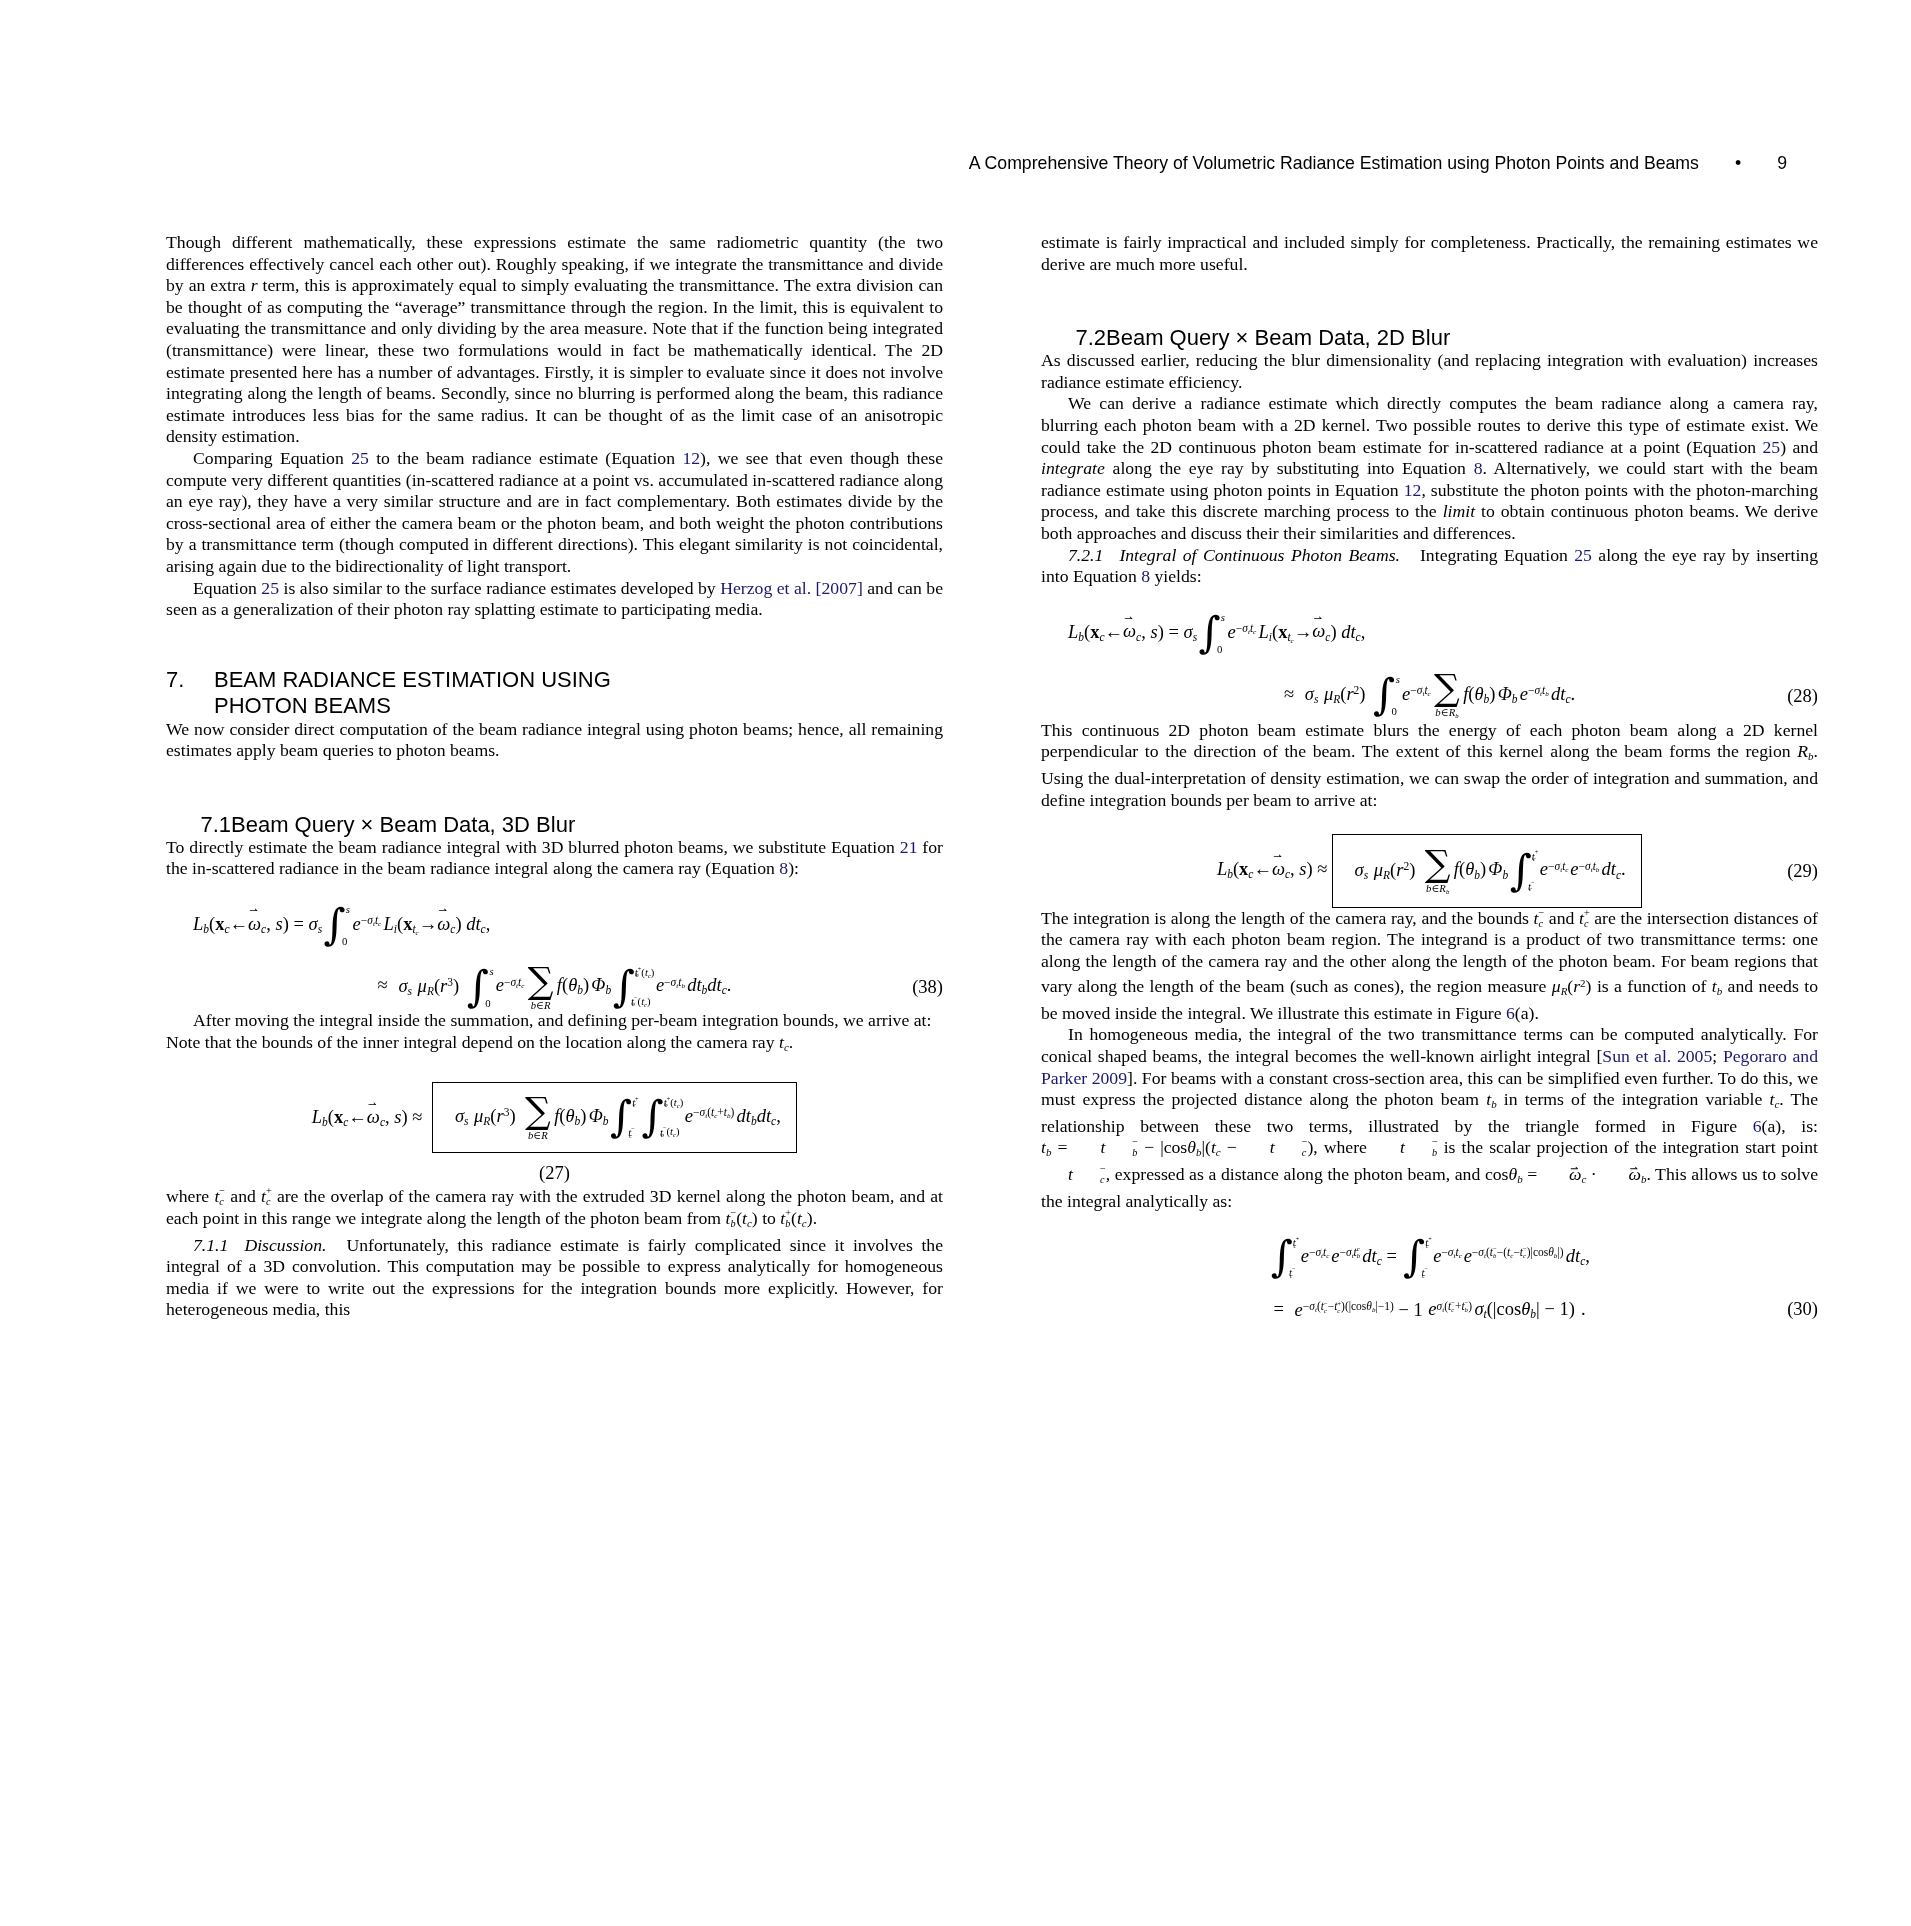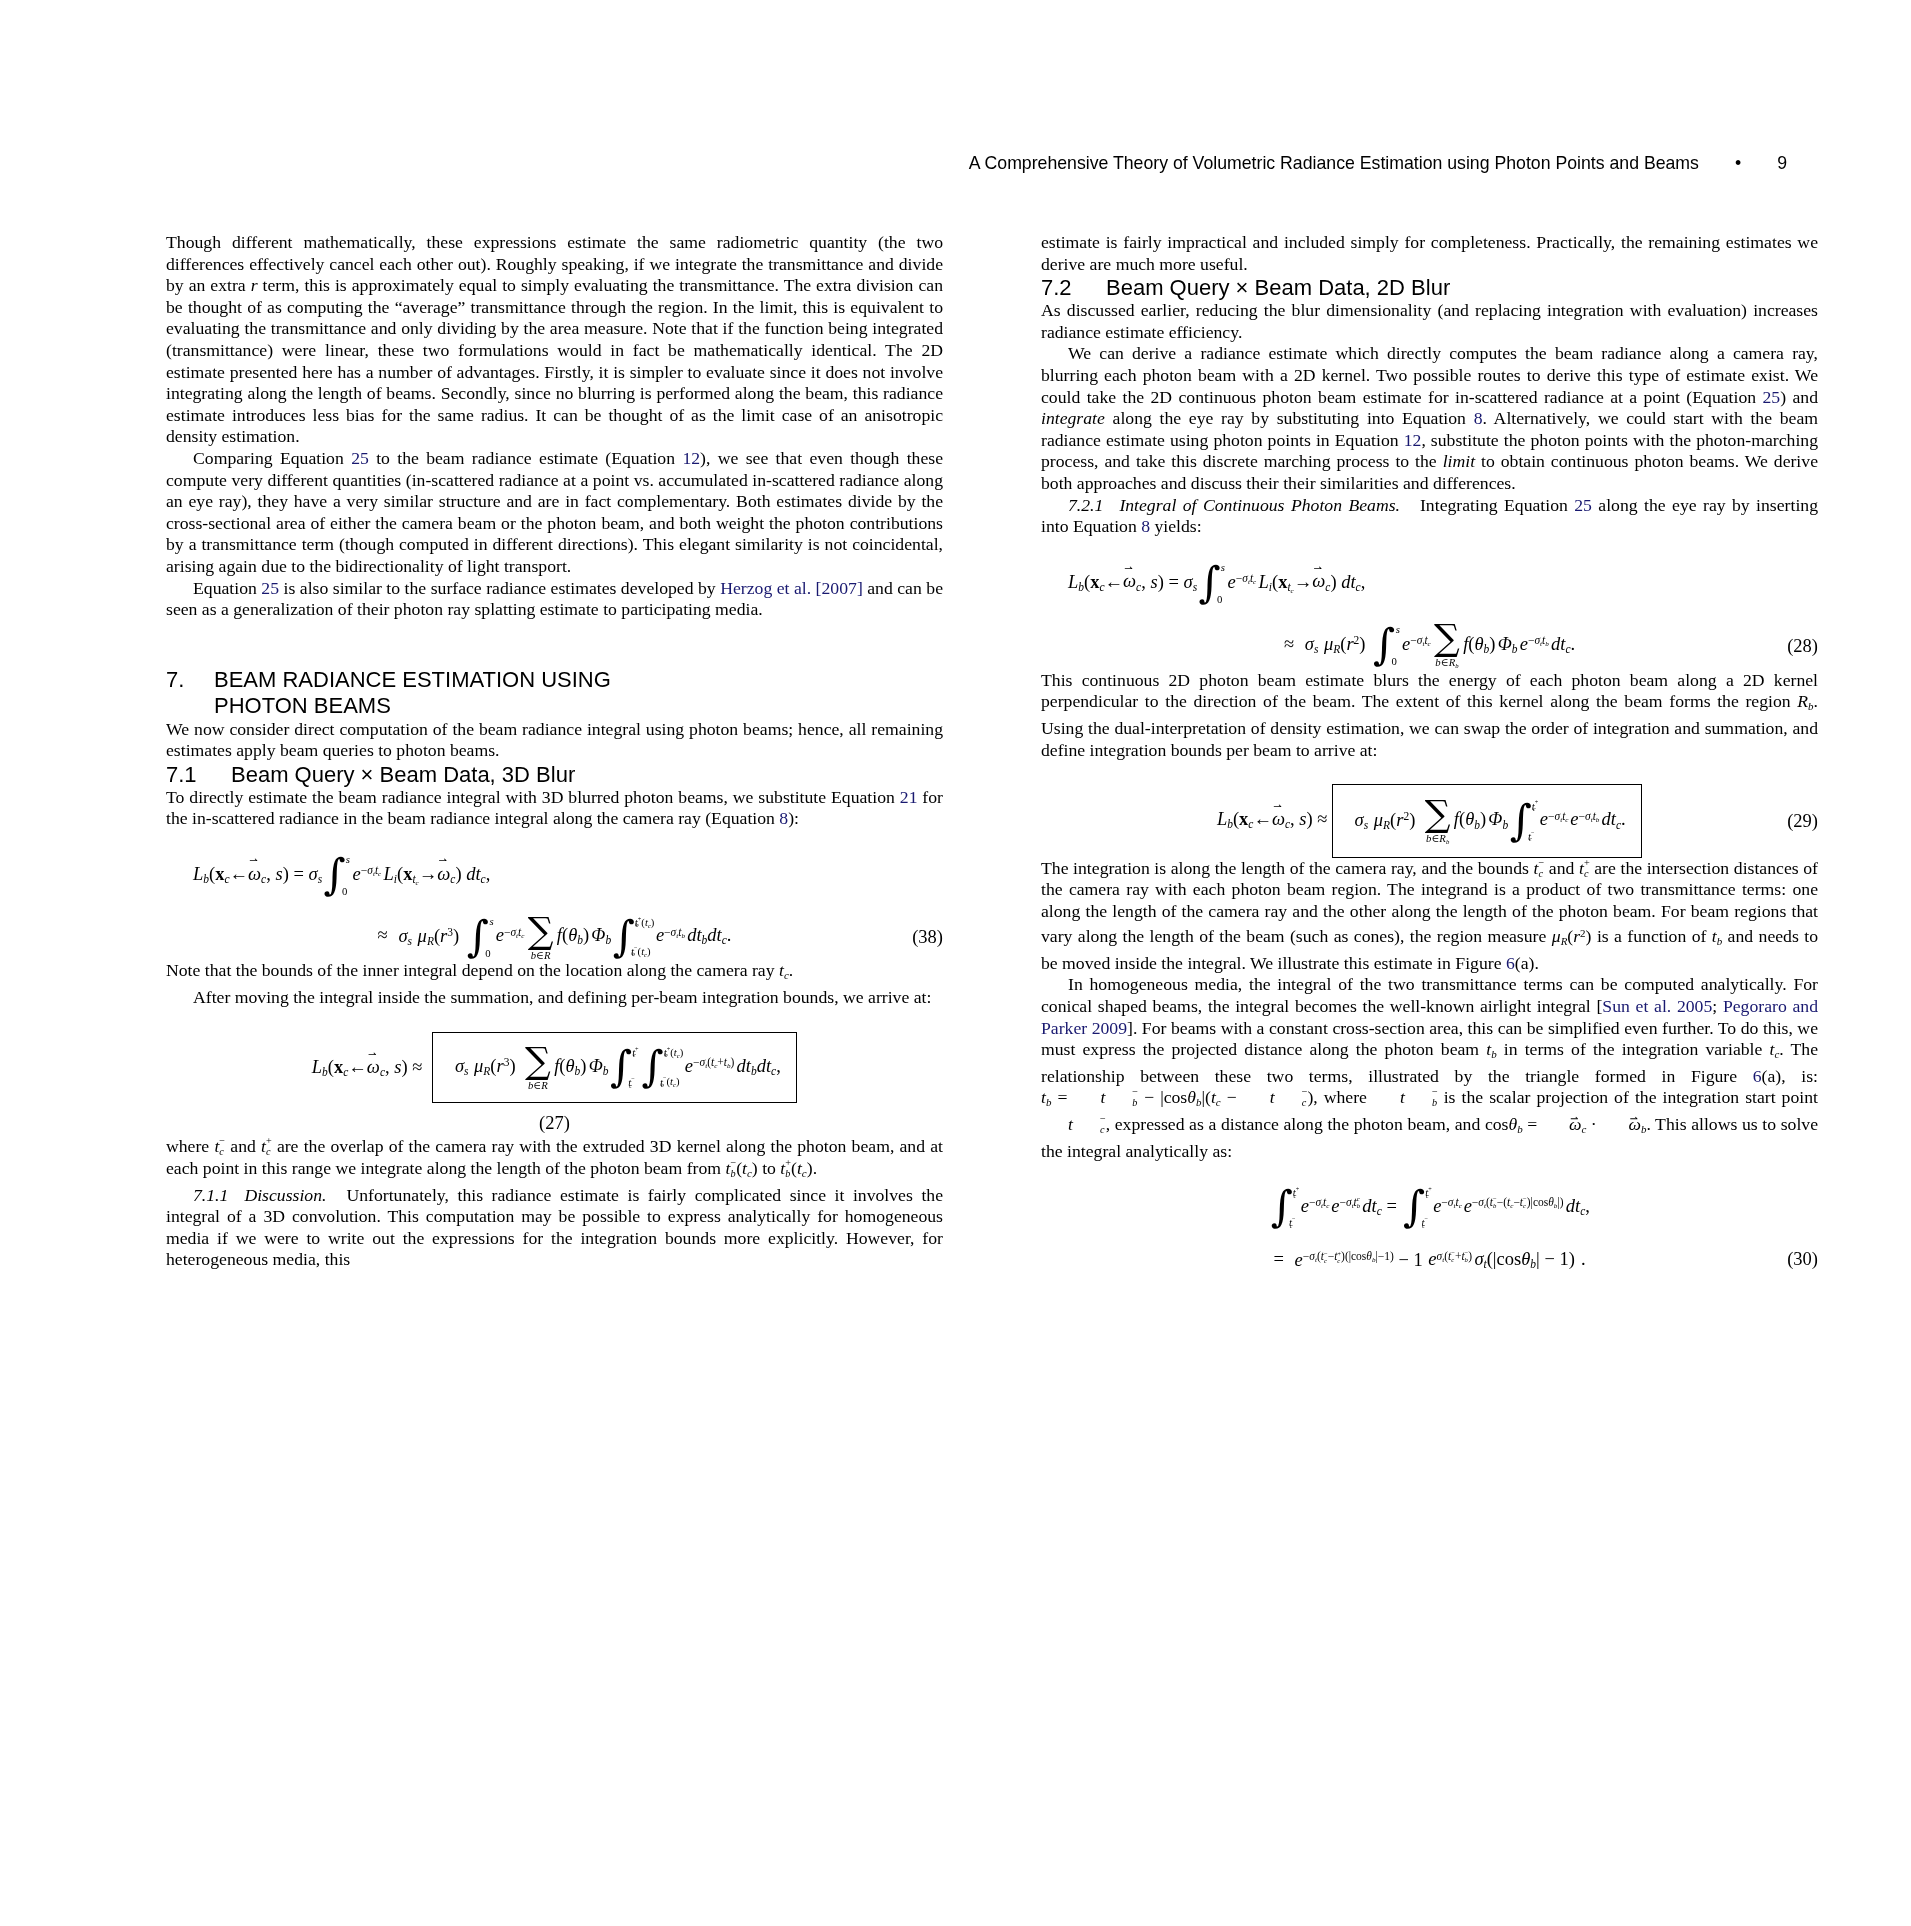--- a/index.html
+++ b/index.html
@@ -12,22 +12,22 @@
   .col.left{left:166px;}
   .col.right{left:1041px;}
   p.para{margin:0;}
   p.ind{text-indent:27px;}
   .mt-sm{margin-top:31px;}
   .mt-md{margin-top:39px;}
   .sec{display:flex;margin-top:46px;font-family:"Liberation Sans","DejaVu Sans",sans-serif;
        font-size:22px;line-height:26px;text-align:left;}
   .secnum{width:48px;flex:none;}
   .sectext span{display:block;}
-  .subsec{display:flex;font-family:"Liberation Sans","DejaVu Sans",sans-serif;
-          font-size:22px;line-height:25px;text-align:left;}
+  .subsec{display:flex;margin-top:50px;font-family:"Liberation Sans","DejaVu Sans",sans-serif;
+          font-size:22px;line-height:25px;text-align:right;}
   .subsecnum{width:65px;flex:none;}
   .runnum{margin-right:16px;font-style:italic;}
   .runtitle{font-style:italic;margin-right:20px;}
   .runin{text-indent:27px;}
   .it{font-style:italic;margin-top:24px;}
   .link{color:var(--link,#191970);cursor:pointer;}
   
   .eq{margin-top:23px;font-size:18.5px;line-height:1.45;text-align:center;}
   .eqline{position:relative;}
   .eqline + .eqline{margin-top:16px;}
@@ -138,22 +138,22 @@
                       <span class="up"><span class="mr">−</span></span>
                       <span class="lo"><span class="mi">b</span></span>
                     </span>
                   </span><span class="mr">(</span><span class="mi">t</span><span class="msub"><span class="mi">c</span></span><span class="mr">)</span></span>
               </span>
             </span><span class="mi">e</span><span class="msup"><span class="mr">−</span><span class="mi">σ</span><span class="msub"><span class="mi">t</span></span><span class="mi">t</span><span class="msub"><span class="mi">b</span></span></span><span class="msp" style="width: 0.12em;"></span><span class="mi">dt</span><span class="msub"><span class="mi">b</span></span><span class="mi">dt</span><span class="msub"><span class="mi">c</span></span><span class="mr">.</span></span>
         <span class="eqnum">(38)</span>
       </div>
     </div>
 
+    <p class="para ind">After moving the integral inside the summation, and defining per-beam integration bounds, we arrive at:</p>
     <p class="para mt-sm">Note that the bounds of the inner integral depend on the location along the camera ray <span class="imath"><span class="mi">t</span><span class="msub"><span class="mi">c</span></span></span>.</p>
-    <p class="para ind">After moving the integral inside the summation, and defining per-beam integration bounds, we arrive at:</p>
 
     <div class="eq">
       <div class="eqline boxrow">
         <span><span class="mi">L</span><span class="msub"><span class="mi">b</span></span><span class="mr">(</span><span class="mbf">x</span><span class="msub"><span class="mi">c</span></span><span class="mr">←</span><span class="vec mi">ω</span><span class="msub"><span class="mi">c</span></span><span class="mr">, </span><span class="mi">s</span><span class="mr">) ≈</span></span>
         <span class="eqbox"><span class="mfrac">
               <span class="num"><span class="mi">σ</span><span class="msub"><span class="mi">s</span></span></span>
               <span class="bar"></span>
               <span class="den"><span class="mi">μ</span><span class="msub"><span class="mi">R</span></span><span class="mr">(</span><span class="mi">r</span><span class="msup"><span class="mr">3</span></span><span class="mr">)</span></span>
             </span><span class="msum">
               <span class="sign">∑</span>

